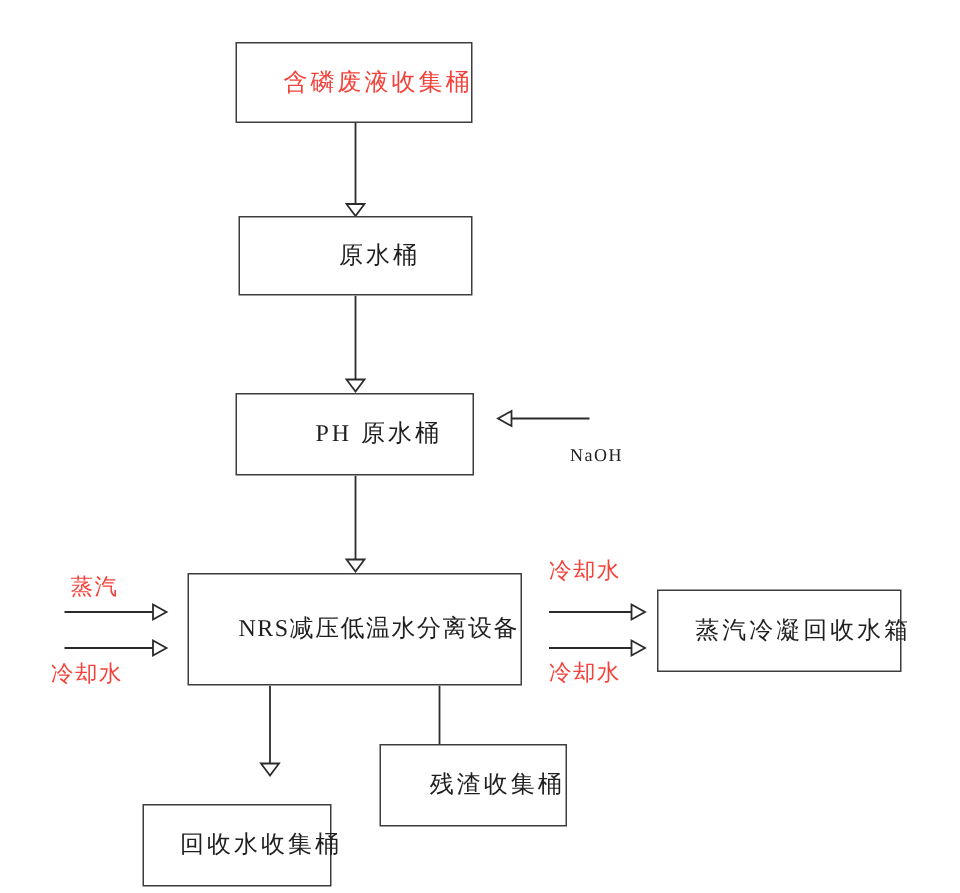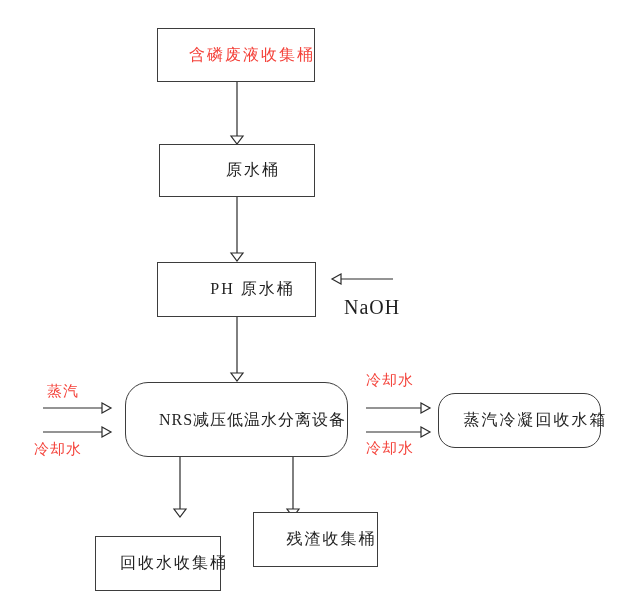--- a/index.html
+++ b/index.html
@@ -47,32 +47,32 @@
     white-space: nowrap;
     padding-left: 32px;
   }
   .node.red-text {
     color: var(--stream-red, #f4423a);
   }
   .node.multi {
     flex-direction: column;
     line-height: 26px;
     letter-spacing: 1px;
-    border-radius: 23px;
   }
   .stream-label {
     position: absolute;
     font-size: 15px;
     letter-spacing: 1px;
     color: var(--stream-red, #f4423a);
     white-space: nowrap;
   }
   .stream-label.black {
     color: var(--text-black, #1f1f1f);
-    font-size: 20px;
+    font-size: 12px;
+    margin-left: 36px;
   }
 </style>
 </head>
 <body>
 
 <div class="canvas">
 
   <svg class="arrows" viewBox="0 0 640 595" xmlns="http://www.w3.org/2000/svg">
 
     <g>
@@ -129,25 +129,25 @@
   <div class="node red-text" style="left:157px; top:28px; width:158px; height:54px;">含磷废液收集桶</div>
 
   <div class="node" style="left:157px; top:262px; width:159px; height:55px;">PH 原水桶</div>
 
   <div class="node" style="left:159px; top:144px; width:156px; height:53px;">原水桶</div>
 
   <div class="node multi" style="left:125px; top:382px; width:223px; height:75px;">
     <span>NRS减压低温水分离设备</span>
   </div>
 
-  <div class="node" style="left:438px; top:393px; width:163px; height:55px;border-radius:17px;">蒸汽冷凝回收水箱</div>
+  <div class="node" style="left:438px; top:393px; width:163px; height:55px;">蒸汽冷凝回收水箱</div>
 
   <div class="node" style="left:95px; top:520px; width:126px; height:55px;margin-top:16px;">回收水收集桶</div>
 
-  <div class="node" style="left:253px; top:512px; width:125px; height:55px;">残渣收集桶</div>
+  <div class="node" style="left:253px; top:496px; width:125px; height:55px;">残渣收集桶</div>
 
   <div class="stream-label black" style="left:344px; top:296px;">NaOH</div>
 
   <div class="stream-label" style="left:47px; top:382px;text-align:right;">蒸汽</div>
 
   <div class="stream-label" style="left:34px; top:440px;">冷却水</div>
 
   <div class="stream-label" style="left:366px; top:371px;">冷却水</div>
 
   <div class="stream-label" style="left:366px; top:439px;">冷却水</div>

